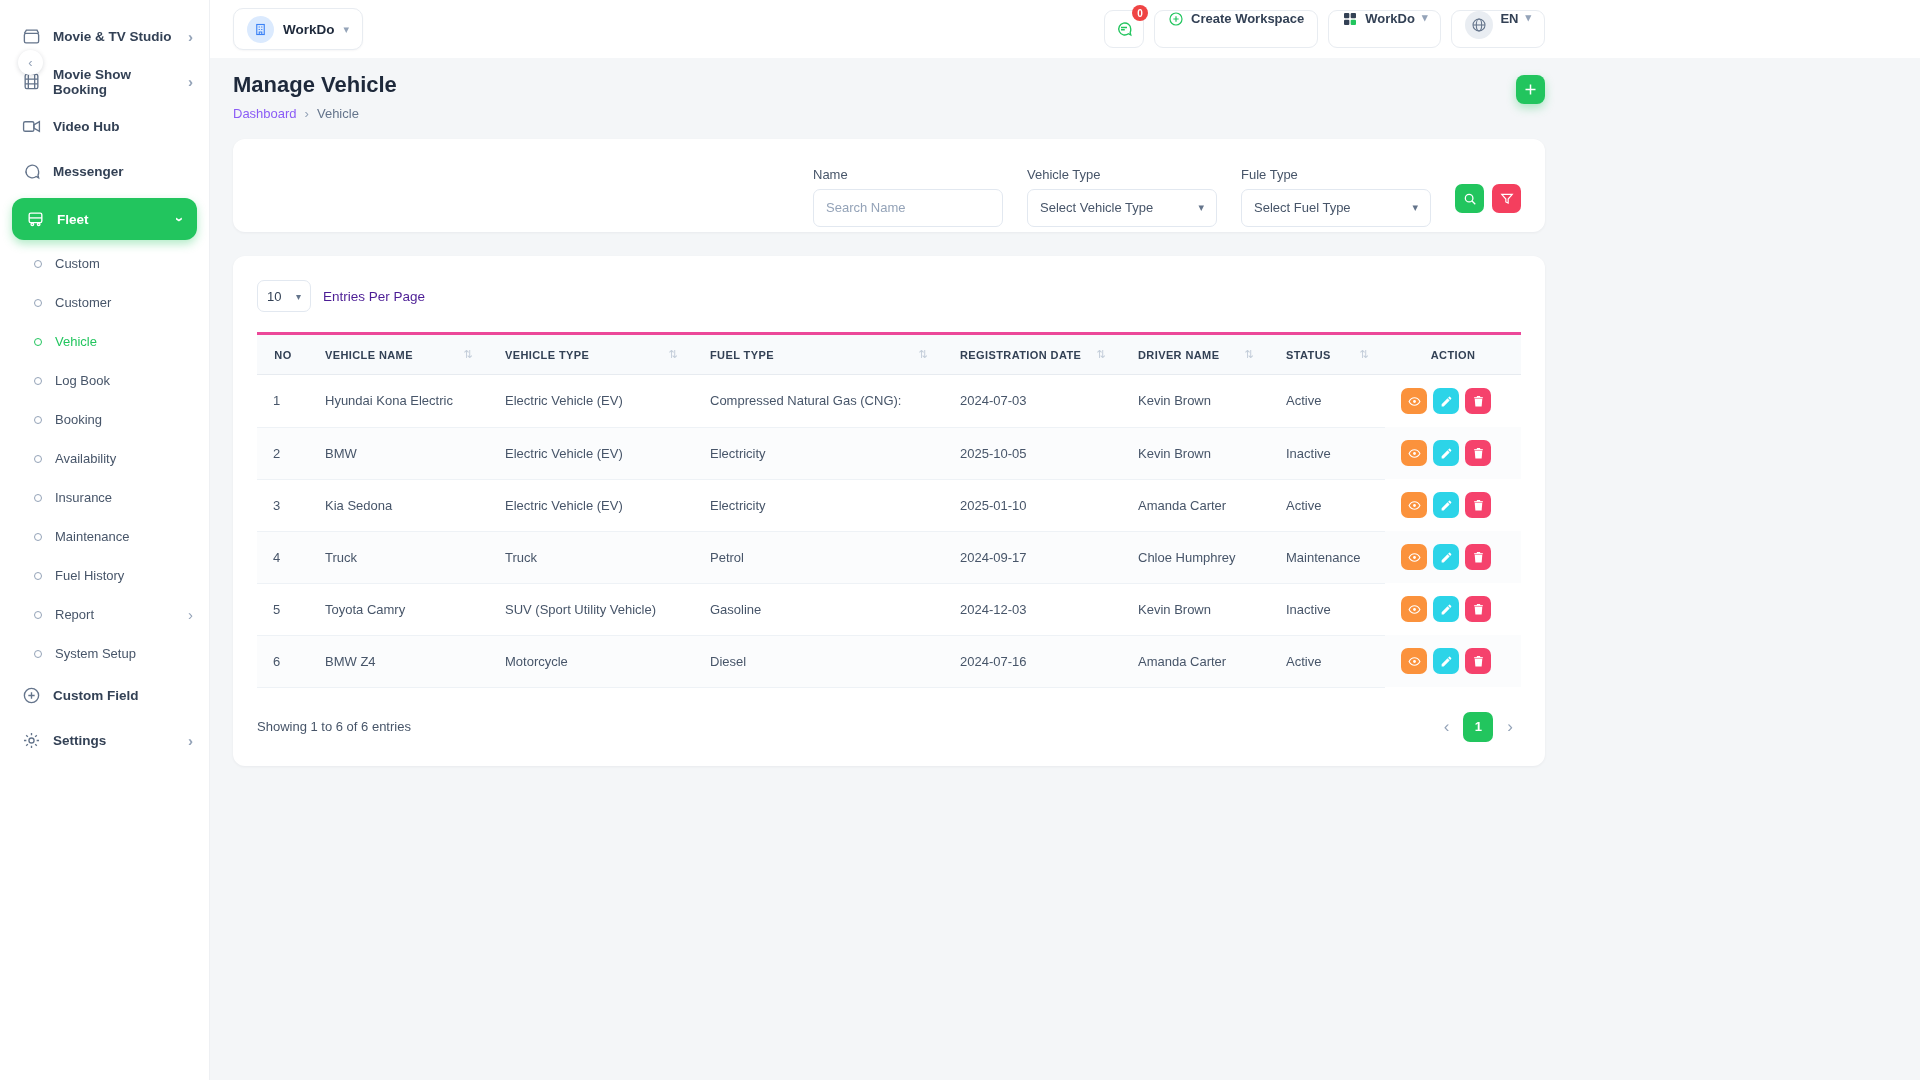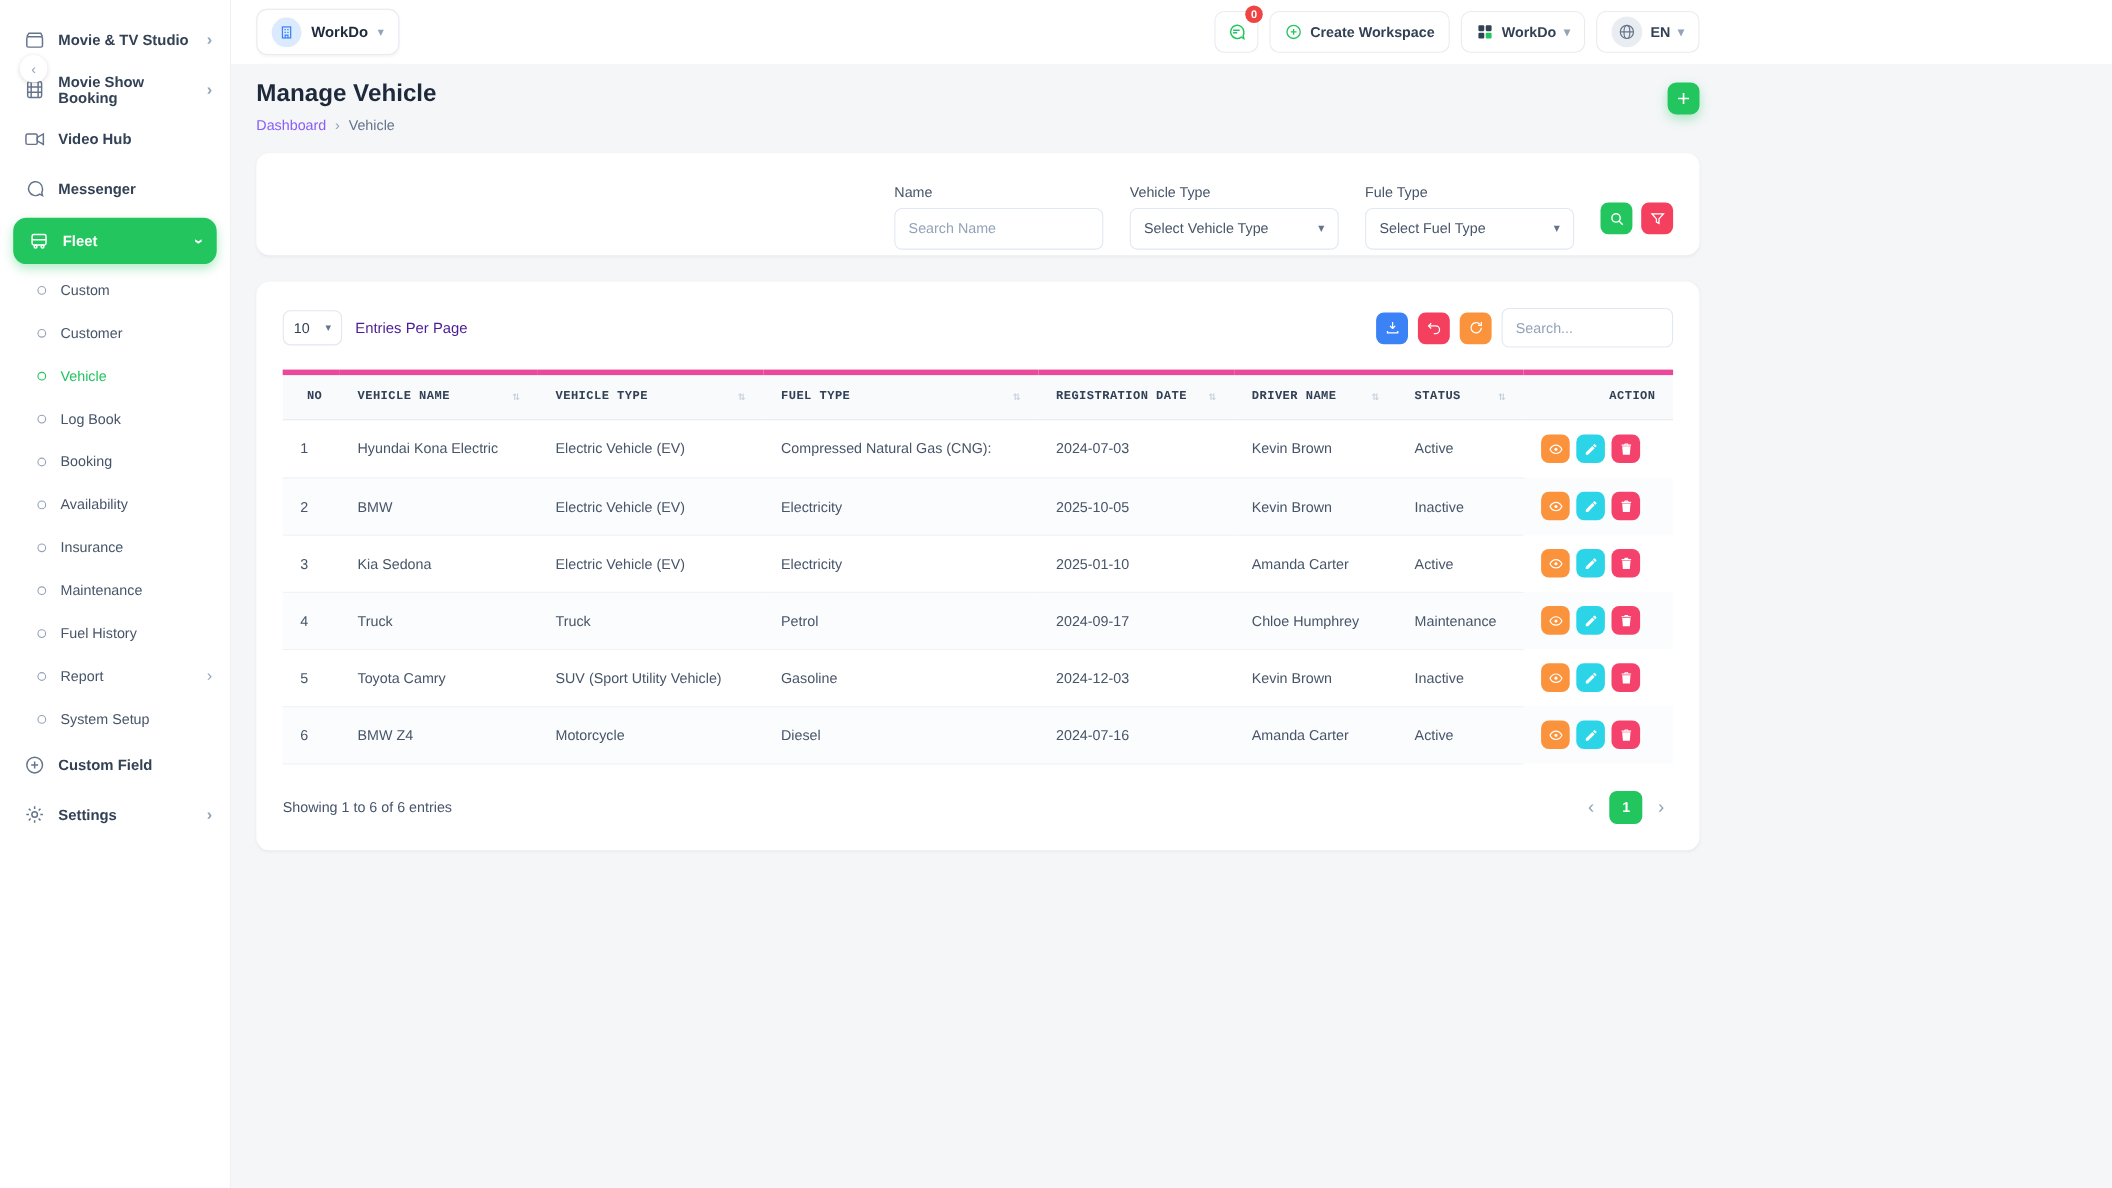--- a/index.html
+++ b/index.html
@@ -40,21 +40,21 @@
   .ws-avatar { width:27px; height:27px; border-radius:50%; background:#dbeafe; display:flex; align-items:center; justify-content:center; }
   .ws-avatar svg { width:15px; height:15px; }
   .ws-name { font-size:13.5px; font-weight:700; color:#1e293b; }
   .tb-right { margin-left:auto; display:flex; align-items:center; gap:10px; }
   .icon-btn { position:relative; width:40px; height:38px; background:#fff; border:1px solid #e8ecf1;
               border-radius:9px; display:flex; align-items:center; justify-content:center; cursor:pointer; }
   .icon-btn svg { width:18px; height:18px; stroke:#22c55e; }
   .badge { position:absolute; top:-6px; right:-5px; min-width:16px; height:16px; border-radius:8px;
            background:#ef4444; color:#fff; font-size:10px; font-weight:700; display:flex;
            align-items:center; justify-content:center; padding:0 4px; }
-  .tb-btn { display:flex; align-items:center; gap:7px; background:#fff; border:1px solid #e8ecf1;
+  .tb-btn { display:flex; gap:7px; background:#fff; border:1px solid #e8ecf1;
             border-radius:9px; height:38px; padding:0 13px; font-size:13px; font-weight:600;
             color:#334155; cursor:pointer; font-family:inherit; }
   .tb-btn svg { width:16px; height:16px; }
   .tb-btn .dd { color:#94a3b8; font-size:11px; }
   .lang-globe { width:28px; height:28px; border-radius:50%; background:#e9edf2; display:flex;
                 align-items:center; justify-content:center; }
   .lang-globe svg { width:16px; height:16px; stroke:#64748b; }
 
   
   .content { width:1312px; margin-left:23px; padding-top:14px; }
@@ -93,23 +93,23 @@
                align-items:center; justify-content:space-between; padding:0 9px; font-size:13px;
                color:#334155; cursor:pointer; }
   .pp-select .dd { color:#64748b; font-size:10px; }
   .pp-label { margin-left:12px; font-size:13.5px; color:#4c1d95; }
   .tt-right { margin-left:auto; display:flex; align-items:center; gap:9px; }
   .t-search { width:156px; height:36px; border:1px solid #e2e8f0; border-radius:7px; padding:0 12px;
               font-size:13px; font-family:inherit; color:#334155; }
   .t-search::placeholder { color:#94a3b8; }
 
   table { width:100%; border-collapse:collapse; margin-top:20px; table-layout:fixed; }
-  thead th { background:#f8fafc; border-top:5px solid #ec4899; border-bottom:1px solid #e7ebf0;
+  thead th { background:#f8fafc; border-top:3px solid #ec4899; border-bottom:1px solid #e7ebf0;
              font-size:11px; font-weight:700; color:#334155; text-transform:uppercase;
-             letter-spacing:.4px; text-align:right; padding:13px 16px;font-family:Liberation Mono, monospace; }
+             letter-spacing:.4px; text-align:center; padding:13px 16px; }
   thead th .thx { display:flex; align-items:center; justify-content:space-between; }
   thead th .sort { color:#c3cdd9; font-size:11px; font-weight:400; }
   tbody td { font-size:13px; color:#475569; padding:13px 16px; border-bottom:1px solid #eef2f6; }
   tbody tr:nth-child(even) { background:#fbfcfd; }
   .col-no{width:52px;} .col-name{width:180px;} .col-type{width:205px;} .col-fuel{width:250px;}
   .col-date{width:178px;} .col-driver{width:148px;} .col-status{width:115px;} .col-action{width:136px;}
   .td-actions { display:flex; gap:6px; border-bottom:none; }
   .abtn { width:26px; height:26px; border:none; border-radius:7px; cursor:pointer; display:flex;
           align-items:center; justify-content:center; }
   .abtn svg { width:13px; height:13px; }
@@ -359,41 +359,20 @@
       </div>
     </div>
 
     <div class="card table-card">
       <div class="table-toolbar">
         <div class="pp-select">
           <span>10</span>
           <span class="dd">▾</span>
         </div>
         <span class="pp-label">Entries Per Page</span>
-        <div class="tt-right">
-          <button class="sq-btn sq-blue">
-            <svg viewBox="0 0 24 24" fill="none" stroke="#fff" stroke-width="2">
-                <path d="M12 3v10m0 0l-4-4m4 4l4-4"></path>
-                <path d="M4 17v3h16v-3"></path>
-              </svg>
-          </button>
-          <button class="sq-btn sq-pink">
-            <svg viewBox="0 0 24 24" fill="none" stroke="#fff" stroke-width="2">
-                <path d="M7 5L3 9l4 4"></path>
-                <path d="M3 9h11a6 6 0 1 1 0 12h-3"></path>
-              </svg>
-          </button>
-          <button class="sq-btn sq-orange">
-            <svg viewBox="0 0 24 24" fill="none" stroke="#fff" stroke-width="2">
-                <path d="M20 12a8 8 0 1 1-2.3-5.7"></path>
-                <path d="M20 3v5h-5"></path>
-              </svg>
-          </button>
-          <input class="t-search" placeholder="Search..." style="">
-        </div>
       </div>
 
       <table>
         <colgroup>
           <col class="col-no">
             <col class="col-name">
             <col class="col-type">
             <col class="col-fuel">
           <col class="col-date">
             <col class="col-driver">

